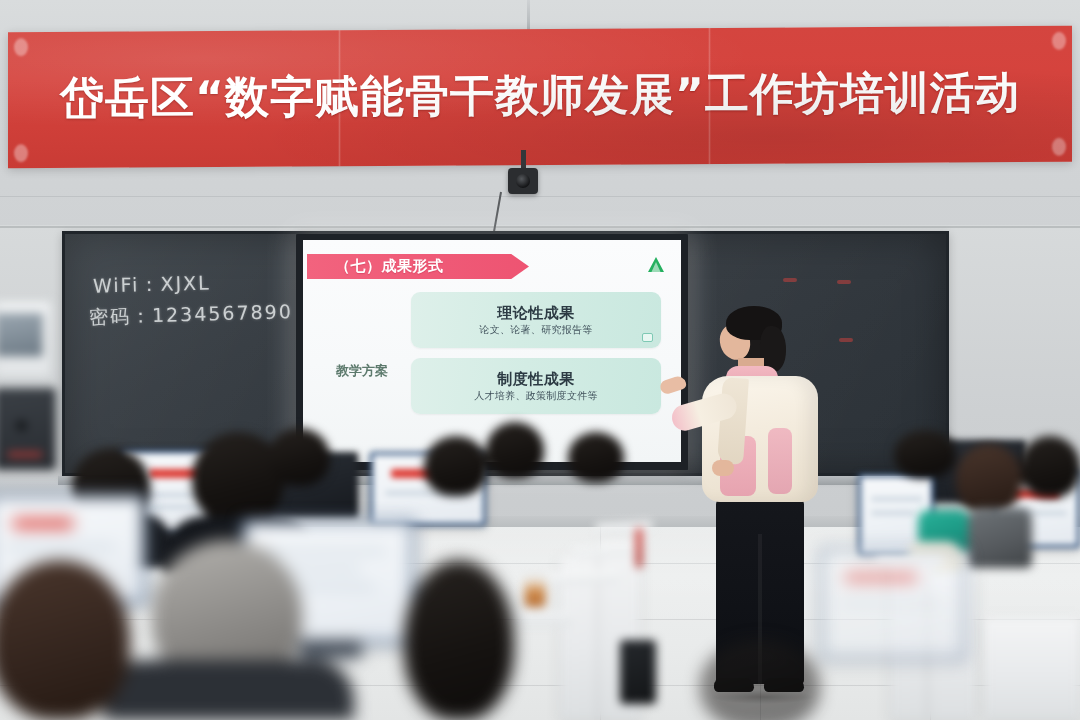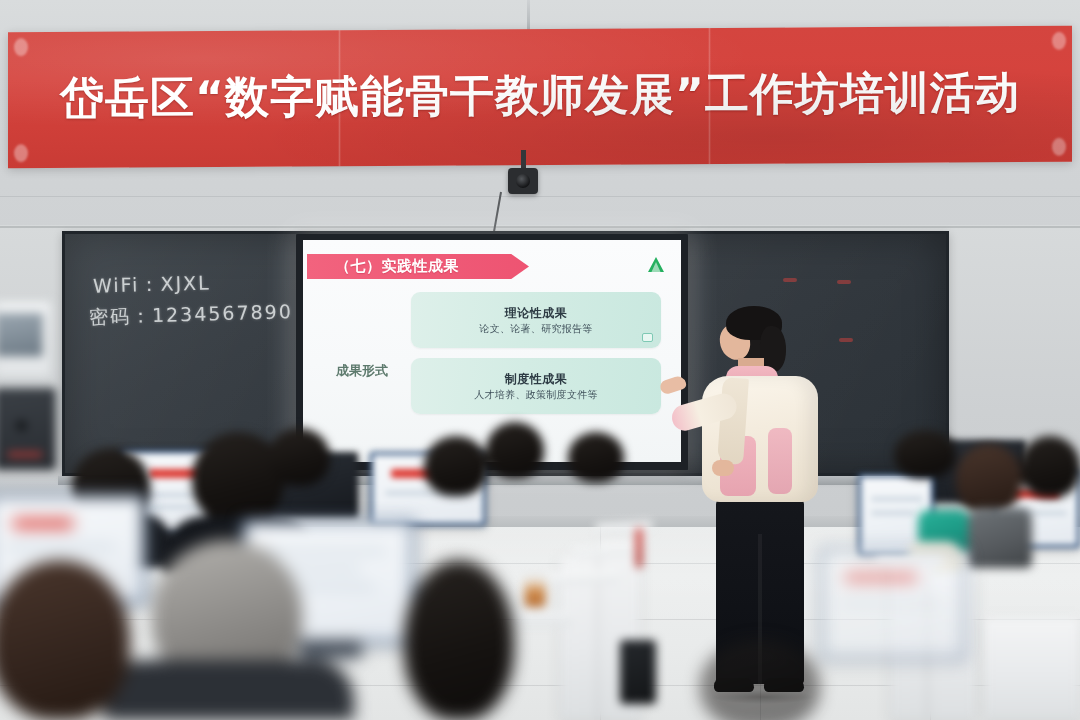--- a/index.html
+++ b/index.html
@@ -161,21 +161,21 @@
   .slide-cards{
     position:absolute; left:108px; top:52px; width:250px;
   }
   .scard{
     position:relative; height:56px; margin-bottom:10px; border-radius:9px;
     background:linear-gradient(100deg,#def0ea 0%,#d3ece4 45%,#c9e8df 100%);
     display:flex; flex-direction:column; align-items:center; justify-content:center;
     box-shadow:0 1px 2px rgba(0,0,0,.05);
   }
   .scard-title{
-    color:#2d3b44; font-size:12px; font-weight:700; letter-spacing:.5px;
+    color:#2d3b44; font-size:15px; font-weight:700; letter-spacing:.5px;
     font-family:"DejaVu Sans","Liberation Sans",sans-serif;
   }
   .scard-sub{
     color:#41525c; font-size:10px; margin-top:0; letter-spacing:.3px;
     font-family:Liberation Serif, serif;
   }
   .scard-chip{
     position:absolute; right:8px; bottom:6px; width:11px; height:9px;
     border-radius:2px; background:#e8f7f2; border:1.4px solid #7ec9b4;
   }
@@ -389,31 +389,31 @@
     <div class="bb-mark" style="left:718px; top:44px;"></div>
     <div class="bb-mark" style="left:772px; top:46px;"></div>
     <div class="bb-mark" style="left:774px; top:104px;"></div>
   </div>
   <div class="bb-tray"></div>
 
   <div class="screen-frame"></div>
   <div class="screen">
 
     <div class="slide-tabbar">
-      <span class="slide-tab-text">（七）实践性成果</span>
+      <span class="slide-tab-text">（七）成果形式</span>
     </div>
 
     <span class="slide-logo">
       <svg width="22" height="22" viewBox="0 0 22 22">
         <polygon points="11,3 19,18 3,18" fill="#25b05f"></polygon>
         <polygon points="11,8 15.5,18 6.5,18" fill="#ffffff" opacity="0.55"></polygon>
       </svg>
     </span>
 
-    <div class="slide-row-label">成果形式</div>
+    <div class="slide-row-label">教学方案</div>
 
     <div class="slide-cards">
       <div class="scard">
         <div class="scard-title">理论性成果</div>
         <div class="scard-sub">论文、论著、研究报告等</div>
         <div class="scard-chip"></div>
       </div>
       <div class="scard">
         <div class="scard-title">制度性成果</div>
         <div class="scard-sub">人才培养、政策制度文件等</div>

